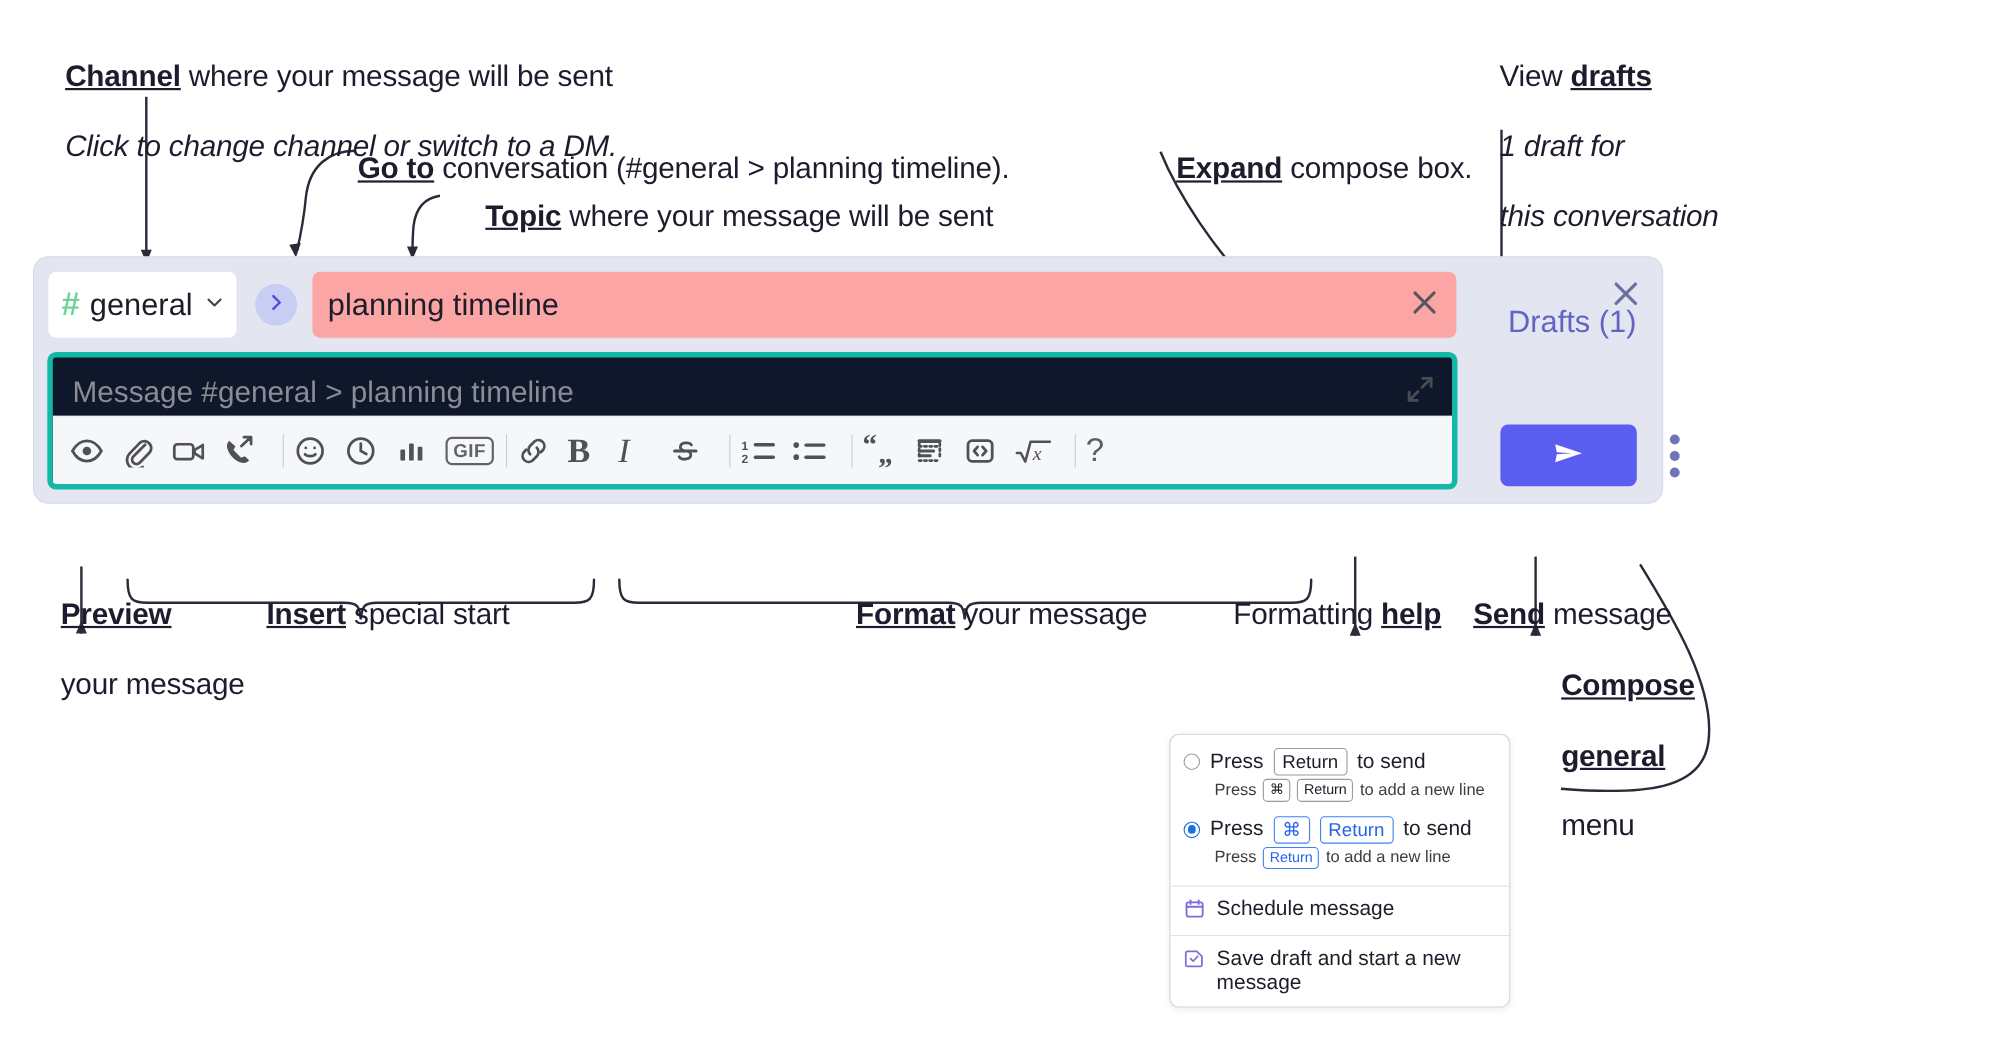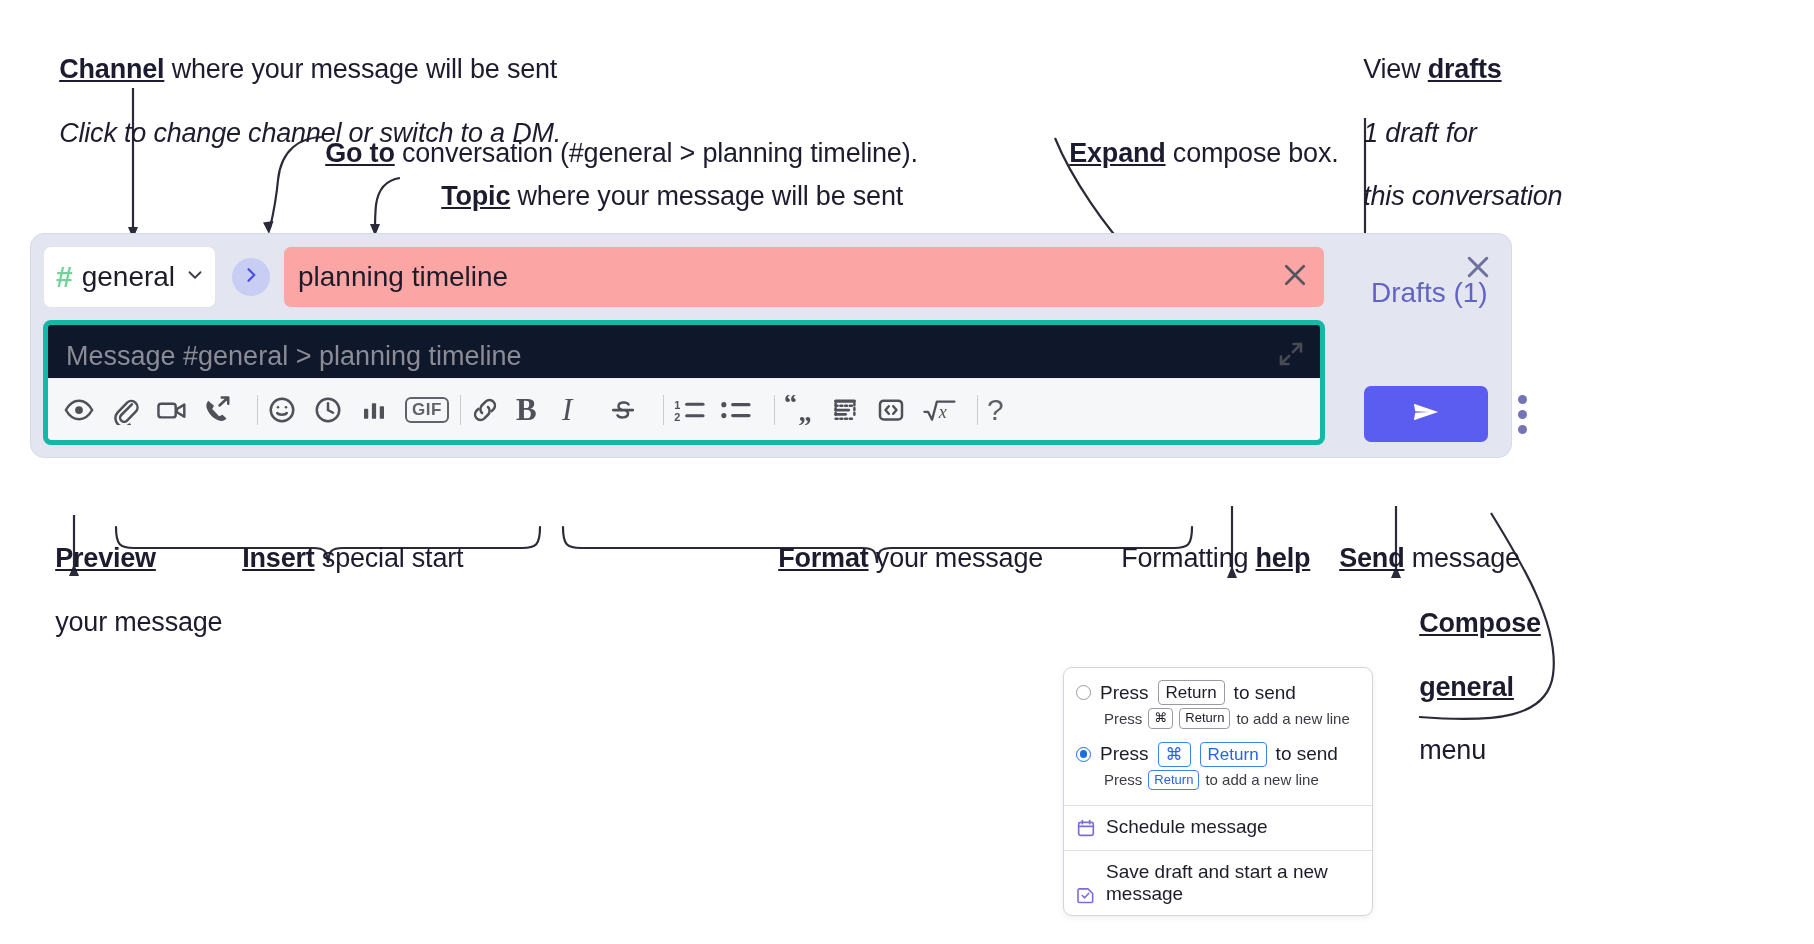--- a/index.html
+++ b/index.html
@@ -115,21 +115,21 @@
   .rad{width:15px;height:15px;border-radius:50%;border:1.6px solid #9a9aa5;box-sizing:border-box;flex:0 0 auto;}
   .rad.on{border-color:#1d6fe0;position:relative;}
   .rad.on::after{content:"";position:absolute;left:2.6px;top:2.6px;width:7.8px;height:7.8px;border-radius:50%;background:#1d6fe0;}
   .key{
     border:1px solid #9a9aa5;border-radius:4px;padding:1px 7px;font-size:17px;
     color:#1d1c29;background:#fff;display:inline-block;line-height:1.25;
   }
   .key.sm{font-size:13px;padding:1px 5px;}
   .key.blue{border-color:#3b82f6;color:#2563eb;}
   .menu-sep{height:1px;background:#e0e1e6;margin:8px 0 6px 0;}
-  .menu-item{display:flex;align-items:flex-end;gap:10px;padding:4px 12px;font-size:19px;color:#1d1c29;cursor:pointer;}
+  .menu-item{display:flex;align-items:flex-start;gap:10px;padding:4px 12px;font-size:19px;color:#1d1c29;cursor:pointer;}
   .menu-item .mi-icon{width:20px;height:20px;flex:0 0 auto;color:#7a6fd6;}
 </style>
 </head>
 <body>
 
 <div class="stage">
 
   <svg class="overlay" viewBox="0 0 1814 944">
     <g fill="none" stroke="#2a2a38" stroke-width="2.2">
 

